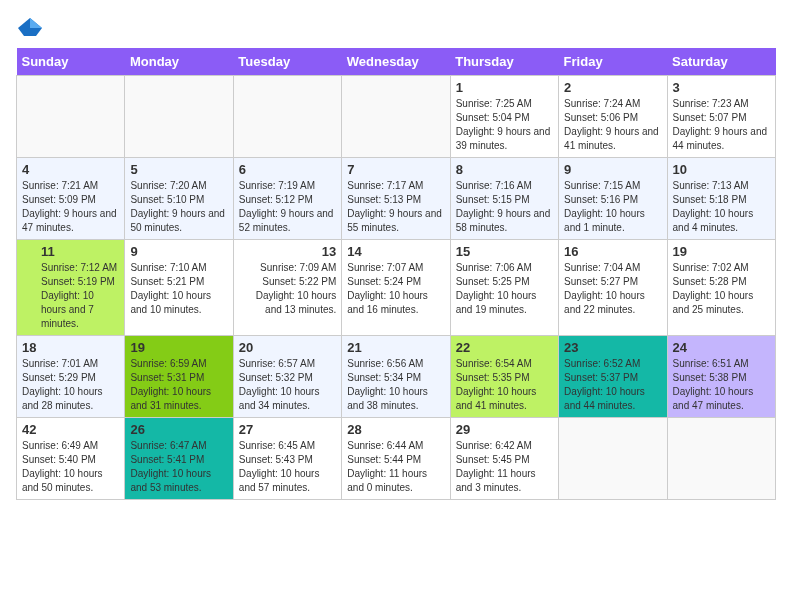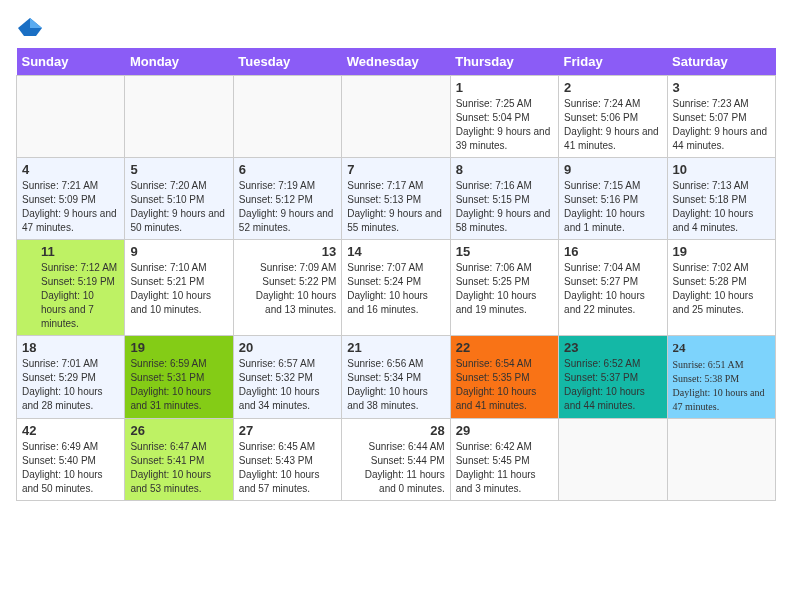--- a/index.html
+++ b/index.html
@@ -201,47 +201,47 @@
           <div class="day-info">Sunrise: 6:59 AM<br>Sunset: 5:31 PM<br>Daylight: 10 hours and 31 minutes.</div>
         </td>
         <td style="background-color: rgb(240, 245, 255);">
           <span class="day-number">20</span>
           <div class="day-info">Sunrise: 6:57 AM<br>Sunset: 5:32 PM<br>Daylight: 10 hours and 34 minutes.</div>
         </td>
         <td style="background-color: rgb(240, 245, 255);">
           <span class="day-number">21</span>
           <div class="day-info">Sunrise: 6:56 AM<br>Sunset: 5:34 PM<br>Daylight: 10 hours and 38 minutes.</div>
         </td>
-        <td style="background-color: #f97316;">
+        <td style="background-color: #bef264;">
           <span class="day-number">22</span>
           <div class="day-info">Sunrise: 6:54 AM<br>Sunset: 5:35 PM<br>Daylight: 10 hours and 41 minutes.</div>
         </td>
         <td style="background-color: #14b8a6; margin-left: 14px;">
           <span class="day-number">23</span>
           <div class="day-info">Sunrise: 6:52 AM<br>Sunset: 5:37 PM<br>Daylight: 10 hours and 44 minutes.</div>
         </td>
-        <td style="background-color: #7dd3fc; font-family: Liberation Serif, serif;">
+        <td style="background-color: #c4b5fd;">
           <span class="day-number">24</span>
           <div class="day-info">Sunrise: 6:51 AM<br>Sunset: 5:38 PM<br>Daylight: 10 hours and 47 minutes.</div>
         </td>
       </tr>
       <tr>
         <td style="background-color: rgb(255, 255, 255);">
           <span class="day-number">42</span>
           <div class="day-info">Sunrise: 6:49 AM<br>Sunset: 5:40 PM<br>Daylight: 10 hours and 50 minutes.</div>
         </td>
-        <td style="background-color: #bef264;">
+        <td style="background-color: #14b8a6;">
           <span class="day-number">26</span>
           <div class="day-info">Sunrise: 6:47 AM<br>Sunset: 5:41 PM<br>Daylight: 10 hours and 53 minutes.</div>
         </td>
         <td style="background-color: rgb(255, 255, 255);">
           <span class="day-number">27</span>
           <div class="day-info">Sunrise: 6:45 AM<br>Sunset: 5:43 PM<br>Daylight: 10 hours and 57 minutes.</div>
         </td>
-        <td style="background-color: rgb(255, 255, 255); text-align: right;">
+        <td style="background-color: rgb(255, 255, 255);">
           <span class="day-number">28</span>
           <div class="day-info">Sunrise: 6:44 AM<br>Sunset: 5:44 PM<br>Daylight: 11 hours and 0 minutes.</div>
         </td>
         <td style="background-color: rgb(255, 255, 255); border-radius: 32px;">
           <span class="day-number">29</span>
           <div class="day-info">Sunrise: 6:42 AM<br>Sunset: 5:45 PM<br>Daylight: 11 hours and 3 minutes.</div>
         </td>
         <td class="empty" style="background-color: rgb(249, 249, 249);"></td>
         <td class="empty" style="background-color: rgb(249, 249, 249);"></td>
       </tr>

